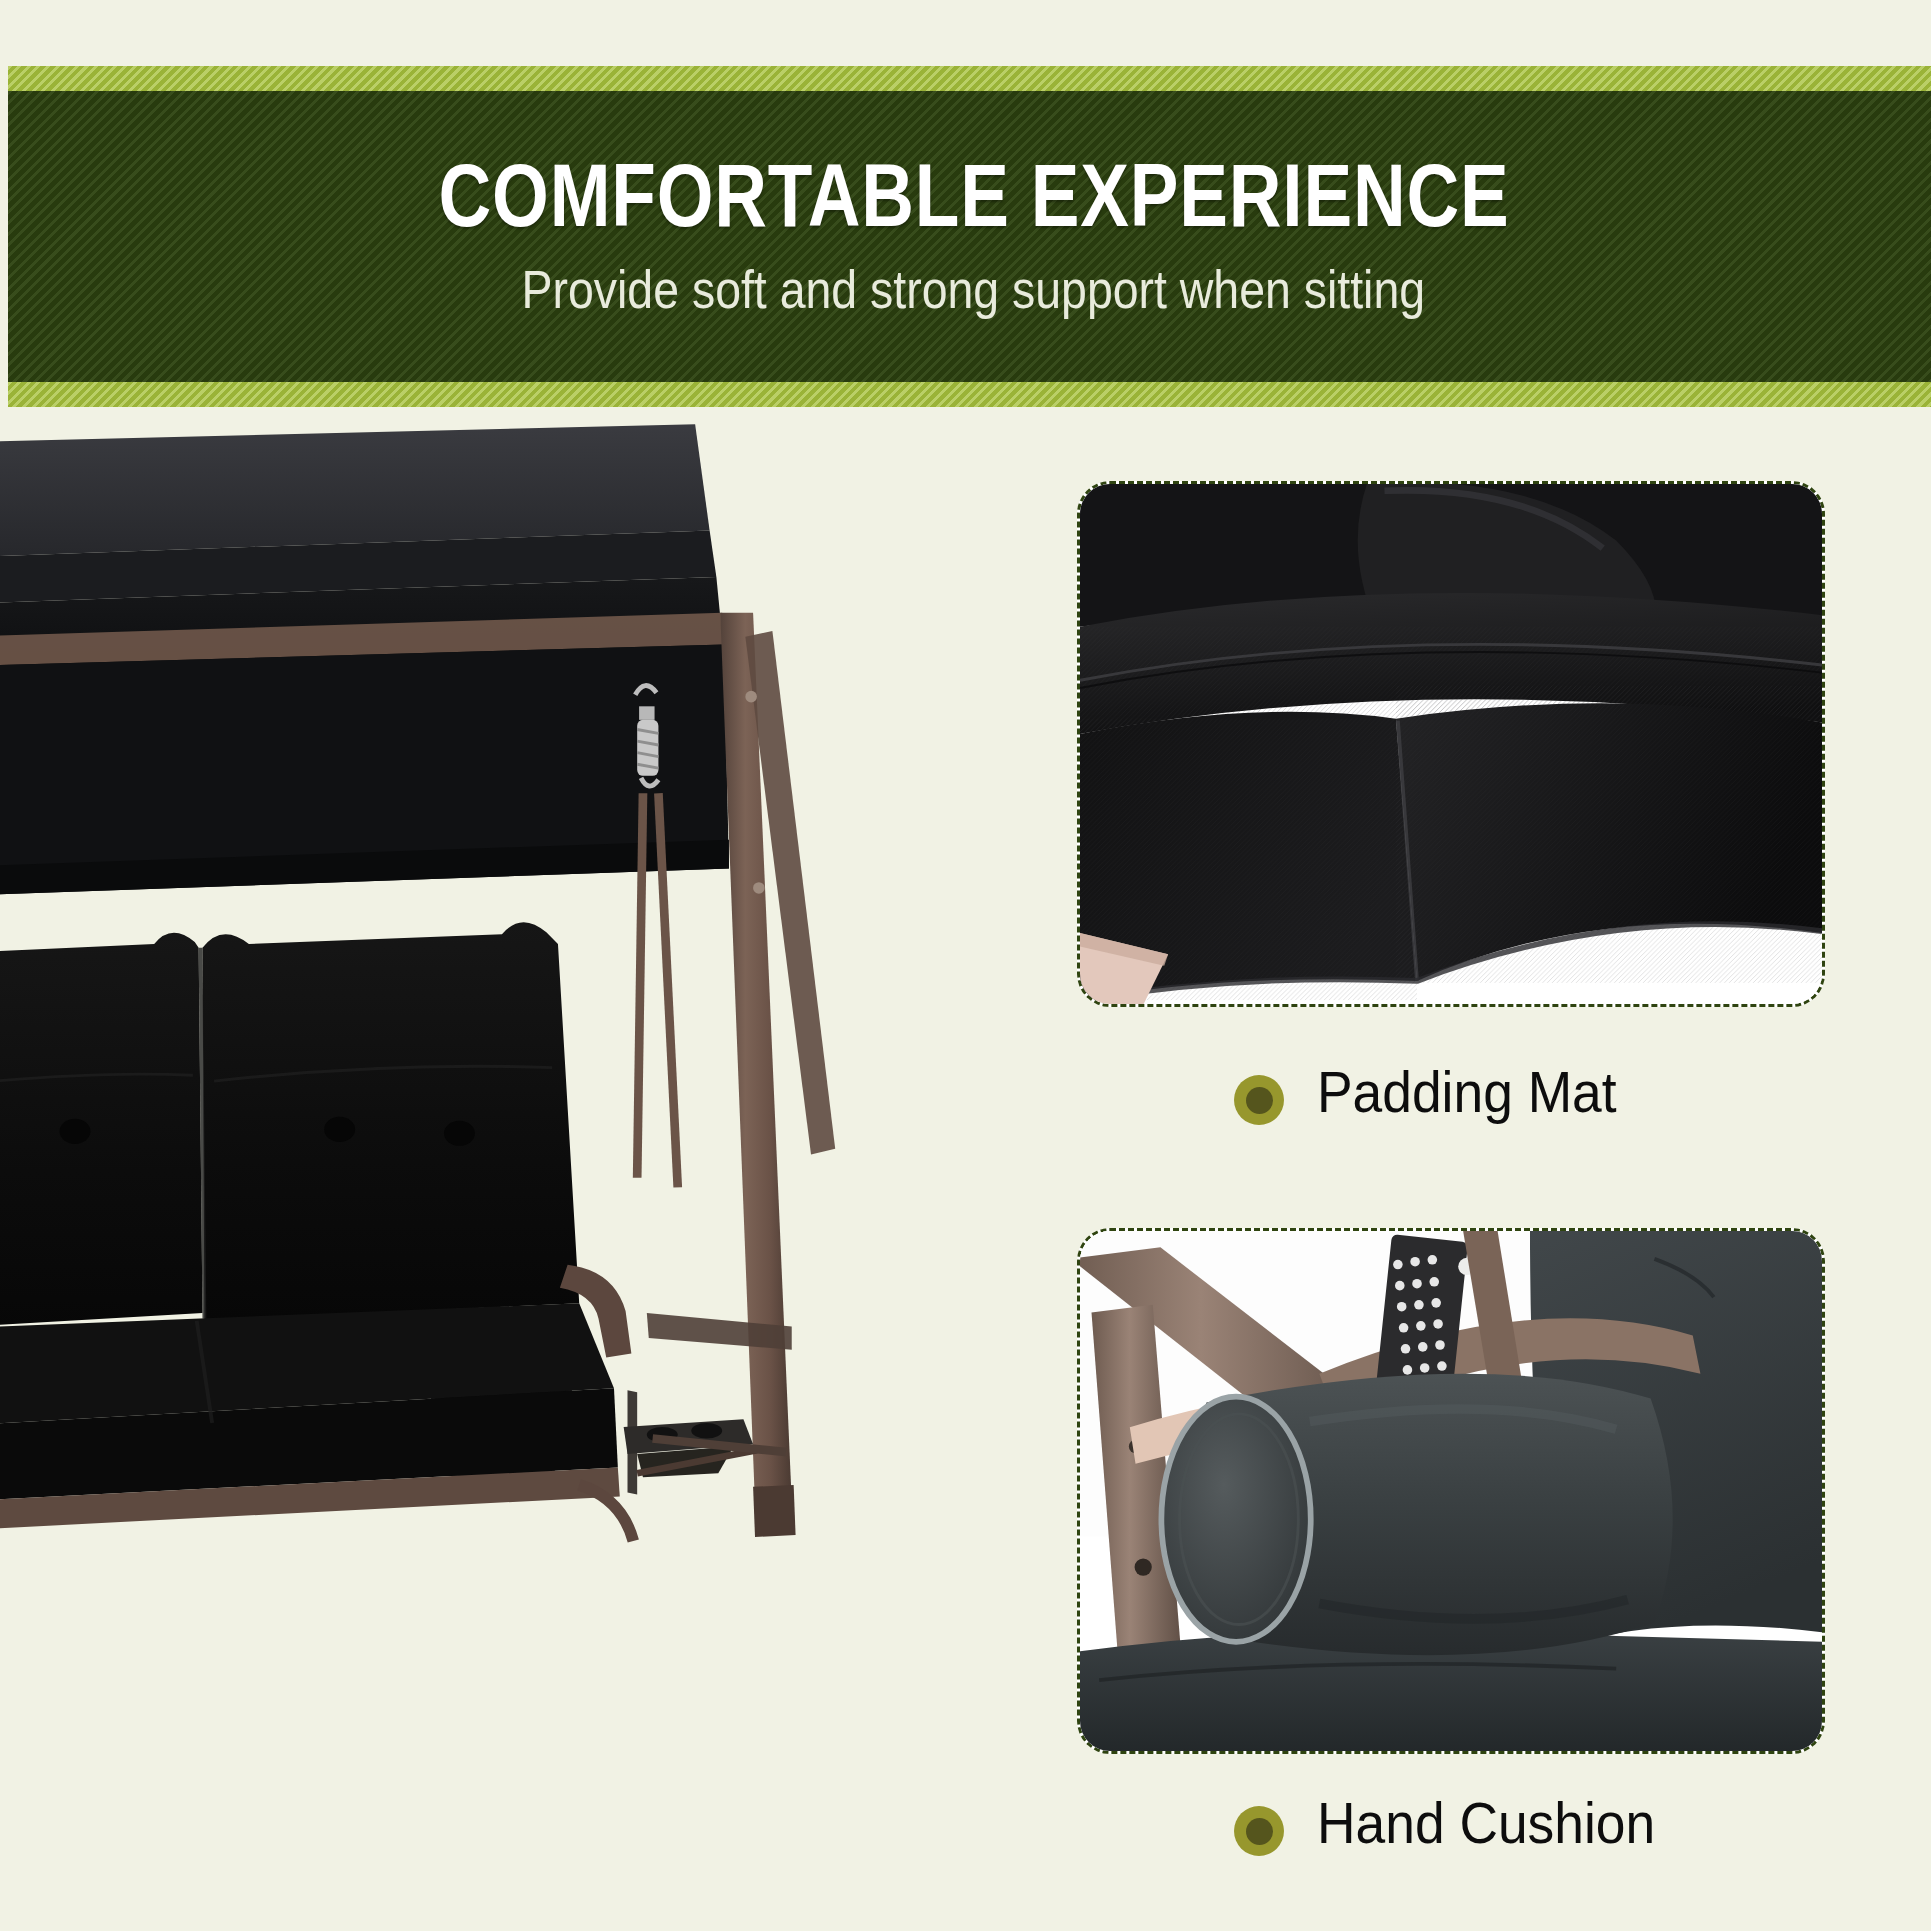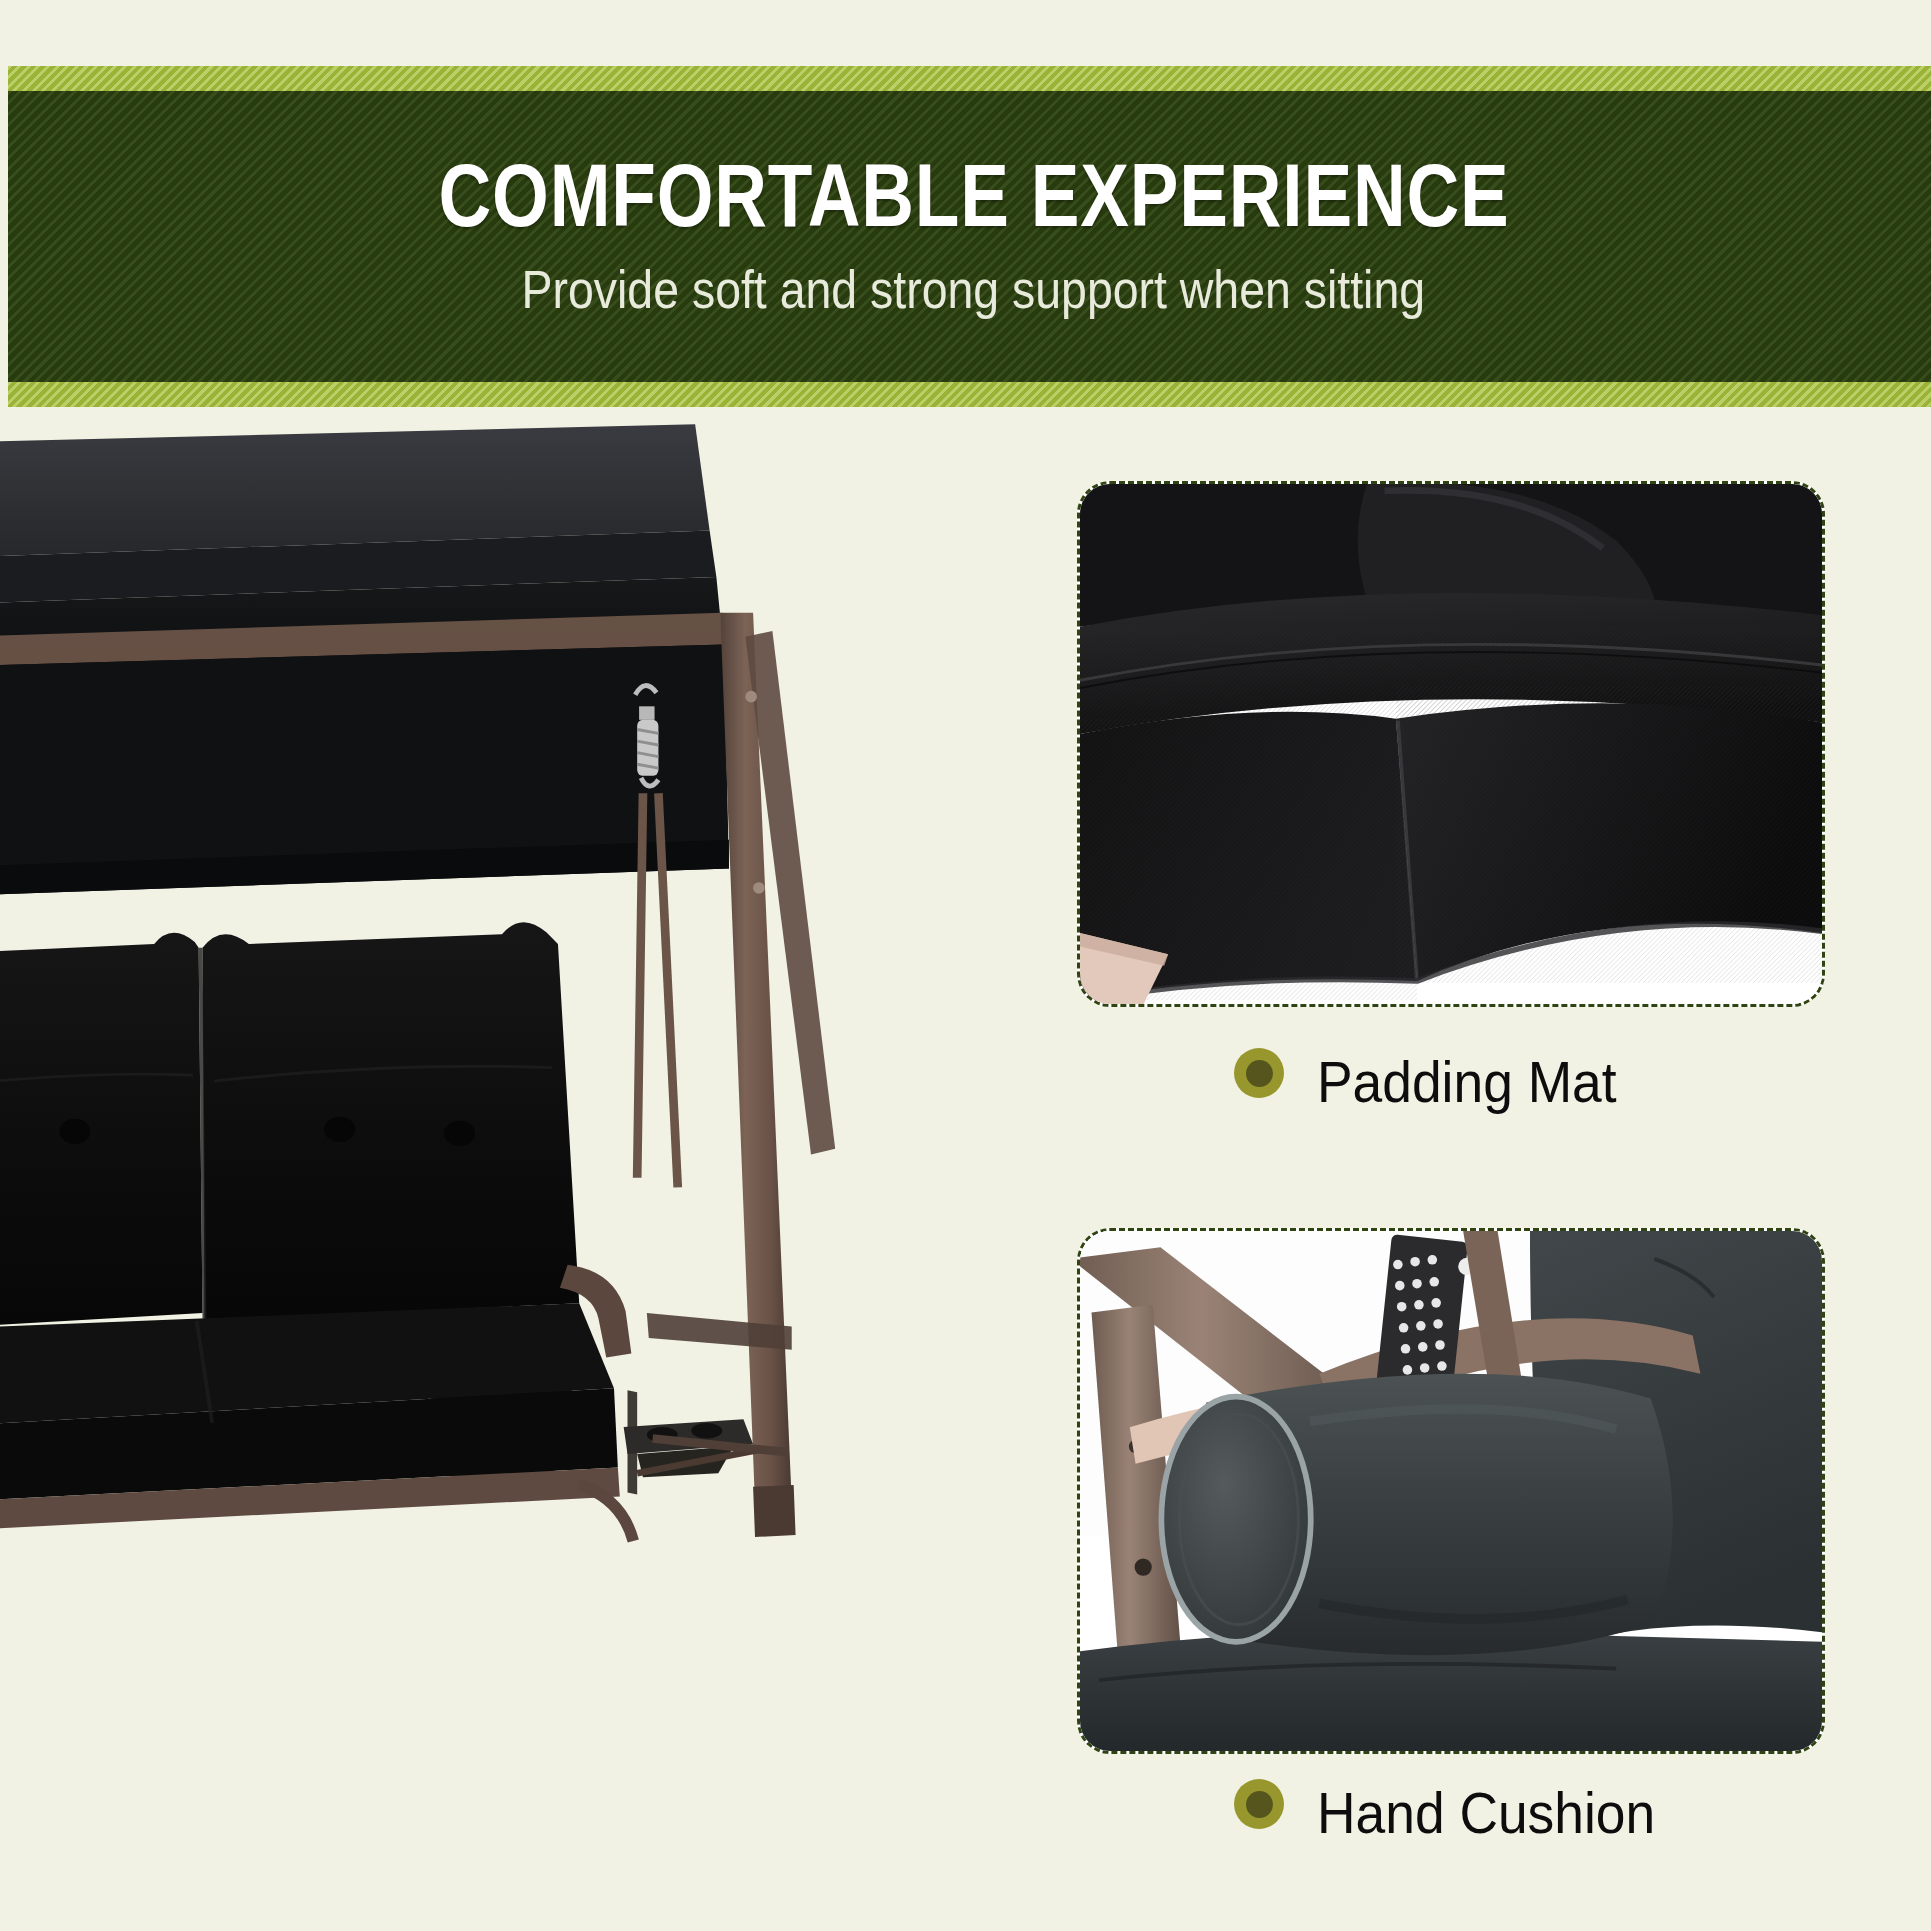--- a/index.html
+++ b/index.html
@@ -74,21 +74,21 @@
     overflow:hidden;
     box-sizing:border-box;
   }
   #panel-padding-mat{ left:1077px; top:481px;  width:748px; height:526px; }
   #panel-hand-cushion{ left:1077px; top:1228px; width:748px; height:526px; }
   .panel-svg{display:block;width:100%;height:100%;}
 
   
   .caption-row{
     position:absolute;
-    display:flex;align-items:flex-start;
+    display:flex;align-items:flex-end;
     gap:33px;
     height:77px;
   }
   #caption-padding-mat{ left:1234px; top:1048px; }
   #caption-hand-cushion{ left:1234px; top:1779px; }
 
   .bullet-icon{
     width:50px;height:50px;border-radius:50%;
     background:#97972D;
     display:flex;align-items:center;justify-content:center;

